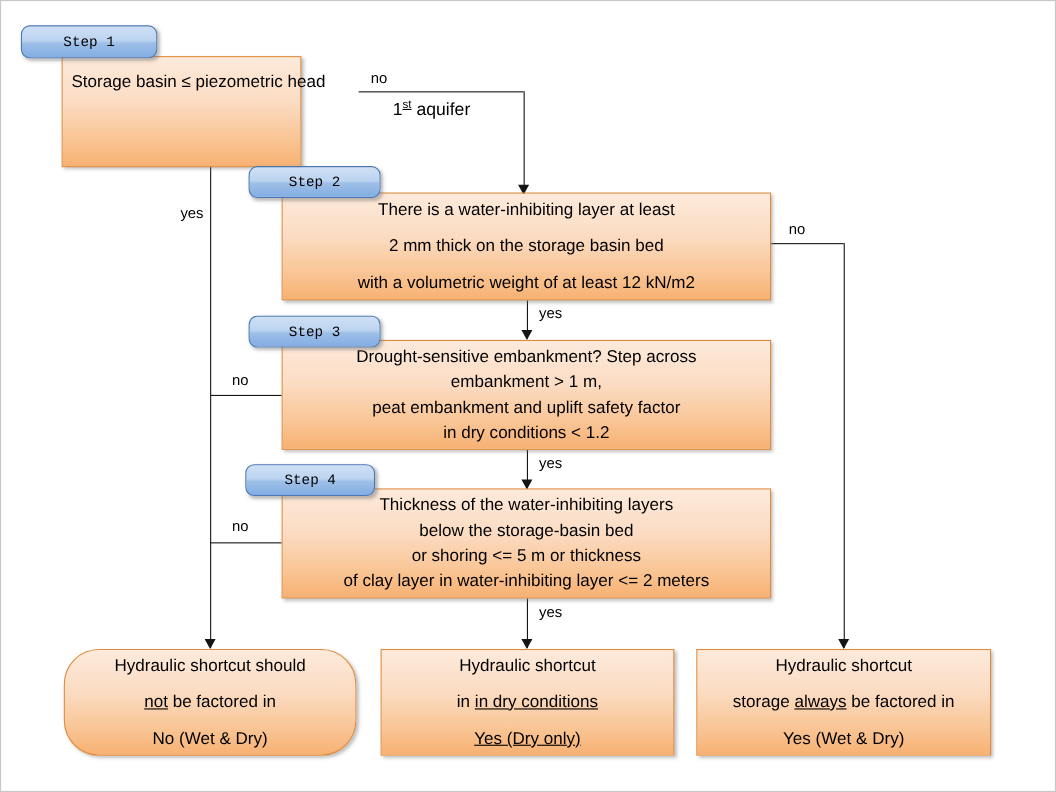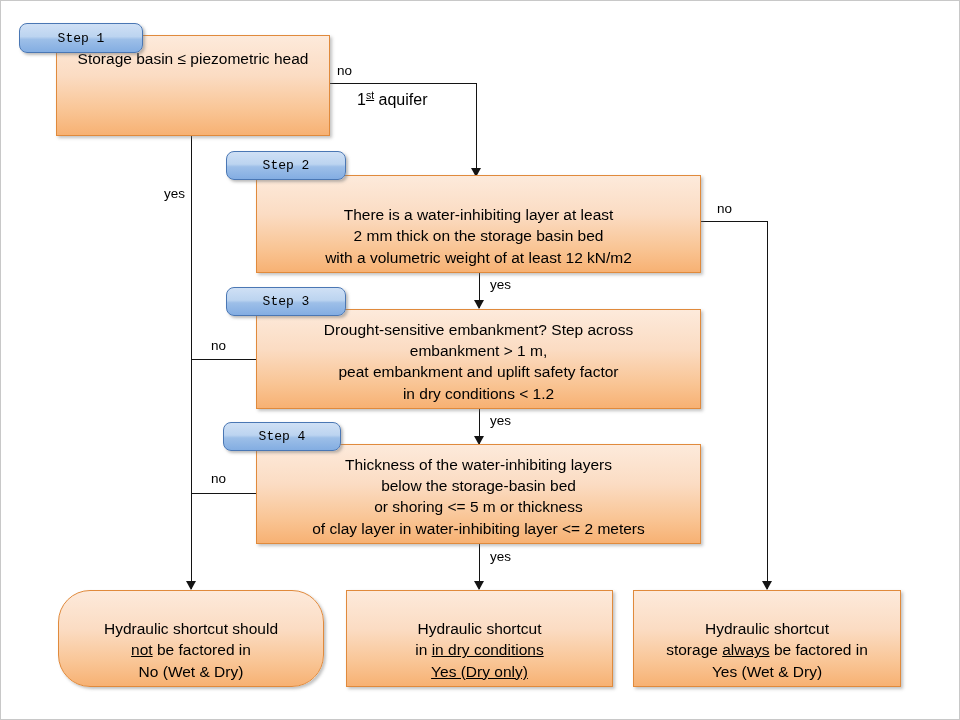--- a/index.html
+++ b/index.html
@@ -26,21 +26,21 @@
     box-sizing: border-box;
     border: 1px solid #e08a3c;
     background: linear-gradient(to bottom, #fdeadb 0%, #fbdcc3 40%, #f9c595 75%, #f7b173 100%);
     box-shadow: 2px 2px 3px rgba(120,120,120,0.45);
     color: #000000;
     font-size: 15.5px;
     line-height: 1.38;
     text-align: center;
     display: flex;
     flex-direction: column;
-    justify-content: flex-end;
+    justify-content: space-between;
     padding: 4px 8px;
   }
   .obox.toptext {
     justify-content: flex-start;
     padding-top: 12px;
   }
   .obox .ln { display: block; white-space: nowrap; }
   .u { text-decoration: underline; }
 
   
@@ -132,21 +132,21 @@
 
   <div class="elabel" style="left:716px; top:200px;">no</div>
   <div class="elabel" style="left:489px; top:276px;">yes</div>
 
   <div class="elabel" style="left:210px; top:337px;">no</div>
   <div class="elabel" style="left:489px; top:412px;">yes</div>
 
   <div class="elabel" style="left:210px; top:470px;">no</div>
   <div class="elabel" style="left:489px; top:548px;">yes</div>
 
-  <div class="obox toptext" style="left:55px; top:34px; width:274px; height:101px;">
+  <div class="obox toptext" style="left:55px; top:50px; width:218px; height:101px;">
     <span class="ln">Storage basin ≤ piezometric head</span>
   </div>
   <div class="btag" style="left:18px; top:22px; width:124px; height:30px;">
     <span>Step 1</span>
   </div>
 
   <div class="obox" style="left:255px; top:174px; width:445px; height:98px;">
     <span class="ln">There is a water-inhibiting layer at least</span>
     <span class="ln">2 mm thick on the storage basin bed</span>
     <span class="ln">with a volumetric weight of at least 12 kN/m2</span>

